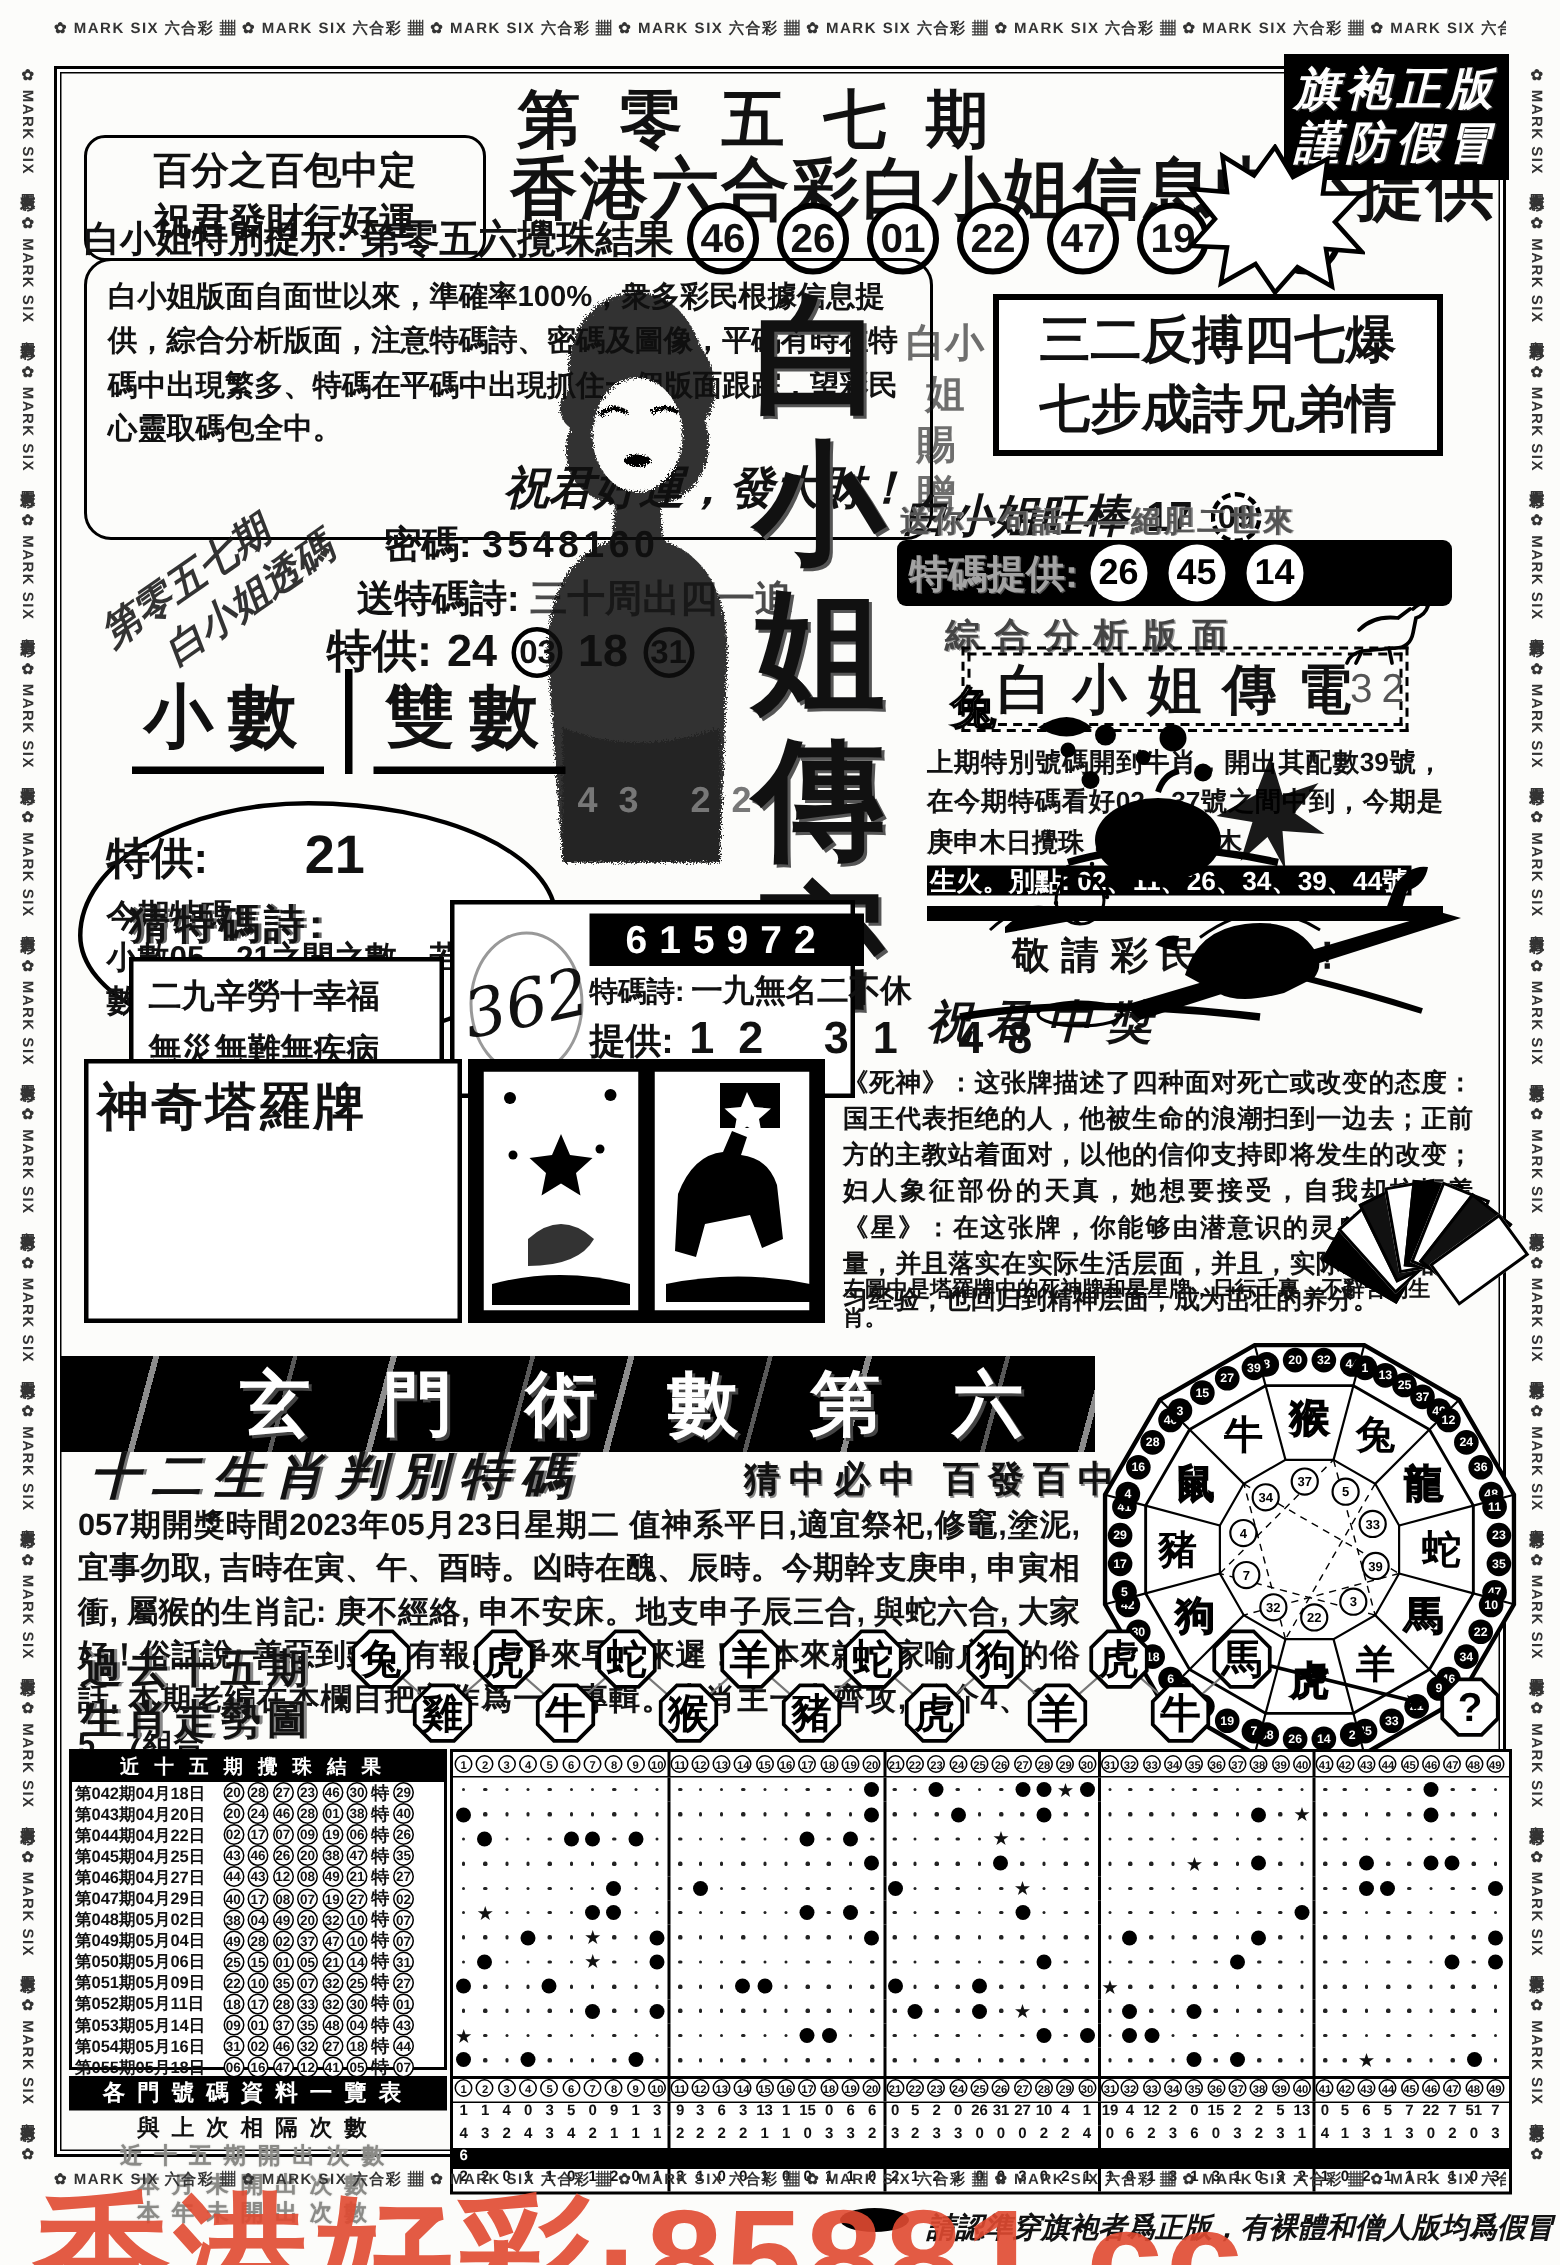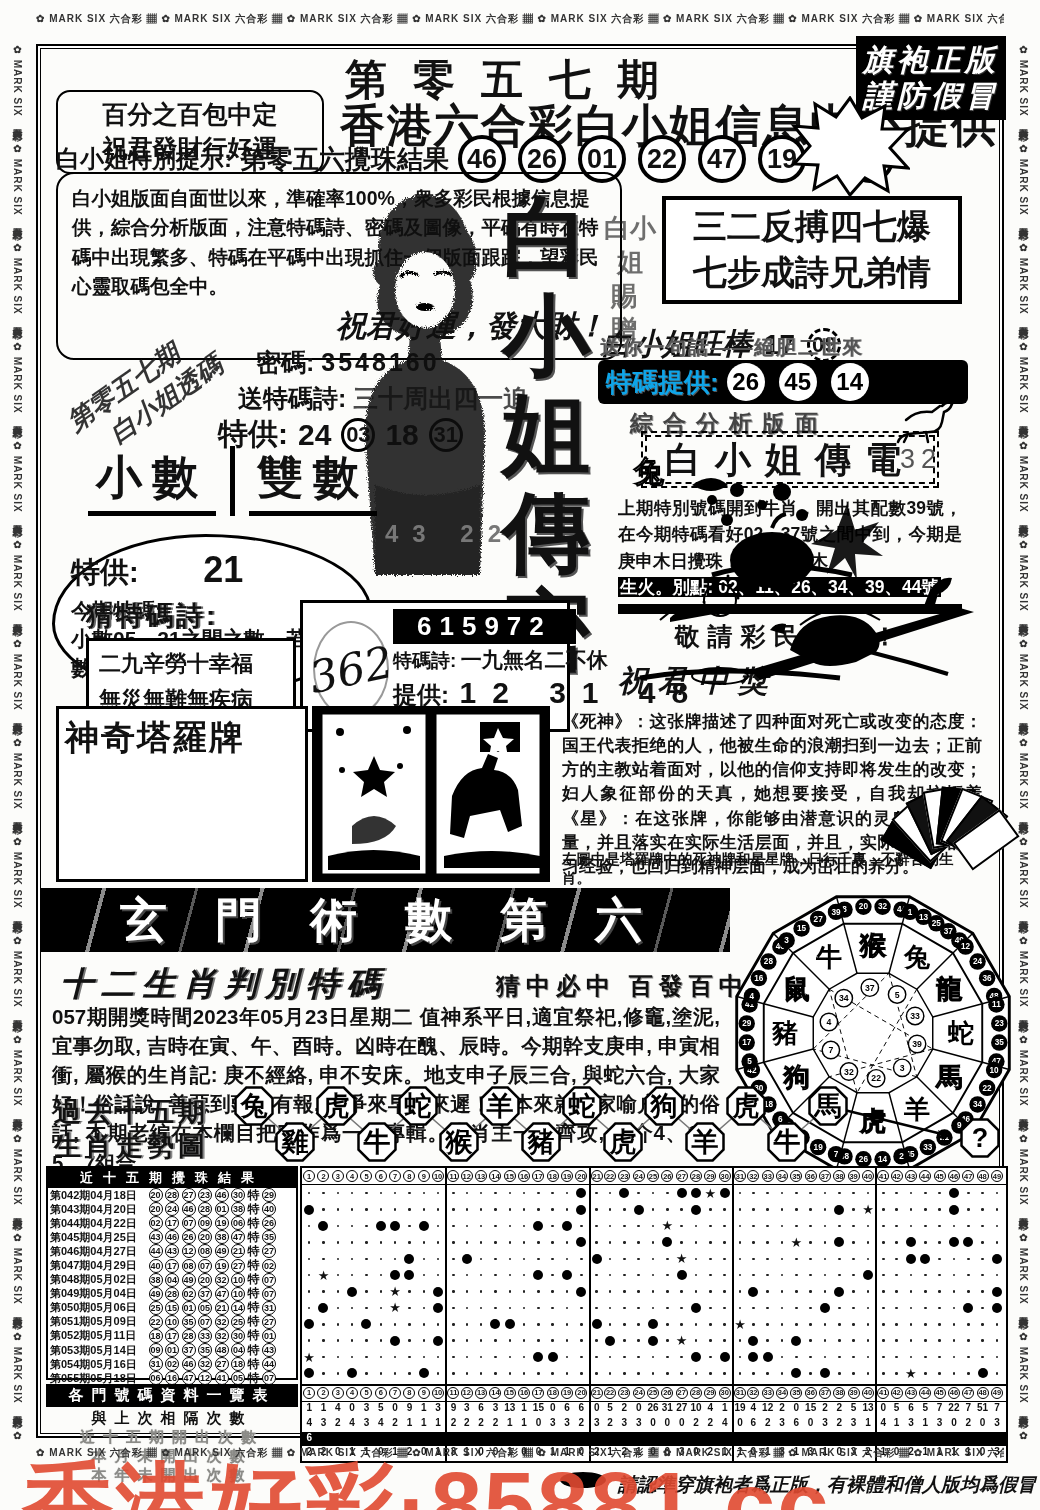--- a/index.html
+++ b/index.html
@@ -44,22 +44,23 @@
   .dual-head { font-size:46px; font-weight:900; letter-spacing:10px; border-bottom:5px solid #000; padding:0 8px 2px 8px; }
 
   .cloud { border:3px solid #000; border-radius:48% 52% 55% 45% / 55% 48% 52% 45%; padding:12px 16px; background:#fff; }
   .cloud .t1 { font-size:29px; font-weight:900; }
   .cloud .t2 { font-size:21px; font-weight:bold; line-height:1.35; }
 
   .box3 { border:3px solid #000; background:#fff; }
 
   .code-black { background:#000; color:#fff; font-weight:900; font-size:26px; letter-spacing:8px; padding:2px 24px; display:inline-block; }
 
-  .banner { background:#000; color:#fff; display:flex; align-items:center; justify-content:center;
+  .banner { background:#000; color:#fff; display:flex; align-items:center; justify-content:flex-end;
             background-image:repeating-linear-gradient(105deg, transparent 0 60px, rgba(255,255,255,.55) 60px 64px, transparent 64px 150px, rgba(255,255,255,.35) 150px 153px);
+            margin-top:16px;
   }
   .banner span { font-size:47px; font-weight:900; letter-spacing:48px; text-shadow:2px 2px 0 #444; white-space:nowrap; padding-left:40px; }
 
   .dist-italic { font-size:33px; font-weight:900; font-style:italic; letter-spacing:8px; text-shadow:2px 0 0 #777; }
   .slog { font-size:24px; font-weight:900; letter-spacing:6px; text-shadow:1px 1px 0 #888; }
   .para { font-size:20.5px; font-weight:bold; line-height:1.42; text-align:justify; }
 
   
   #res-table { border:2px solid #000; background:#fff; }
   .res-hd { background:#000; color:#fff; font-weight:900; font-size:13px; letter-spacing:10px; text-align:center; padding:1px 0; white-space:nowrap; overflow:hidden; }
@@ -201,21 +202,21 @@
     <div style="font-size:34px;font-weight:900;white-space:nowrap;text-align:center;">三二反搏四七爆</div>
     <div style="font-size:34px;font-weight:900;white-space:nowrap;">七步成詩兄弟情</div>
   </div>
   <div class="abs" style="left:602px;top:296px;display:flex;align-items:center;gap:12px;margin-top:28px;">
     <span style="font-size:30px;font-weight:900;font-style:italic;">白小姐旺棒</span>
     <span style="font-size:28px;font-weight:bold;">17</span>
     <span class="nc med" style="border-style:dashed;">09</span>
   </div>
   <div class="abs" style="left:600px;top:334px;font-size:20px;font-weight:900;color:#555;letter-spacing:2px;text-shadow:1px 0 0 #999;">送你一句話——絕胆二世來</div>
   <div class="abs" style="left:598px;top:360px;width:370px;background:#000;border-radius:6px;display:flex;align-items:center;gap:8px;padding:3px 8px;">
-    <span style="color:#0ea5e9;font-size:26px;font-weight:900;text-shadow:1px 1px 0 #555;">特碼提供:</span>
+    <span style="color:#a3a3a3;font-size:26px;font-weight:900;text-shadow:1px 1px 0 #555;">特碼提供:</span>
     <span id="tema-balls" style="display:inline-flex;gap:14px;">
         <span style="width: 38px; height: 38px; background: rgb(255, 255, 255); color: rgb(0, 0, 0); border-radius: 50%; display: inline-flex; align-items: center; justify-content: center; font-size: 24px; font-weight: bold;">26</span>
         <span style="width: 38px; height: 38px; background: rgb(255, 255, 255); color: rgb(0, 0, 0); border-radius: 50%; display: inline-flex; align-items: center; justify-content: center; font-size: 24px; font-weight: bold;">45</span>
         <span style="width: 38px; height: 38px; background: rgb(255, 255, 255); color: rgb(0, 0, 0); border-radius: 50%; display: inline-flex; align-items: center; justify-content: center; font-size: 24px; font-weight: bold;">14</span>
       </span>
   </div>
   <div class="abs" style="left:630px;top:408px;font-size:23px;font-weight:900;color:#444;letter-spacing:10px;text-shadow:1px 1px 0 #999;">綜合分析版面</div>
 
   <div class="abs" style="left:618px;top:436px;width:344px;">
     <div style="text-align:center;">

